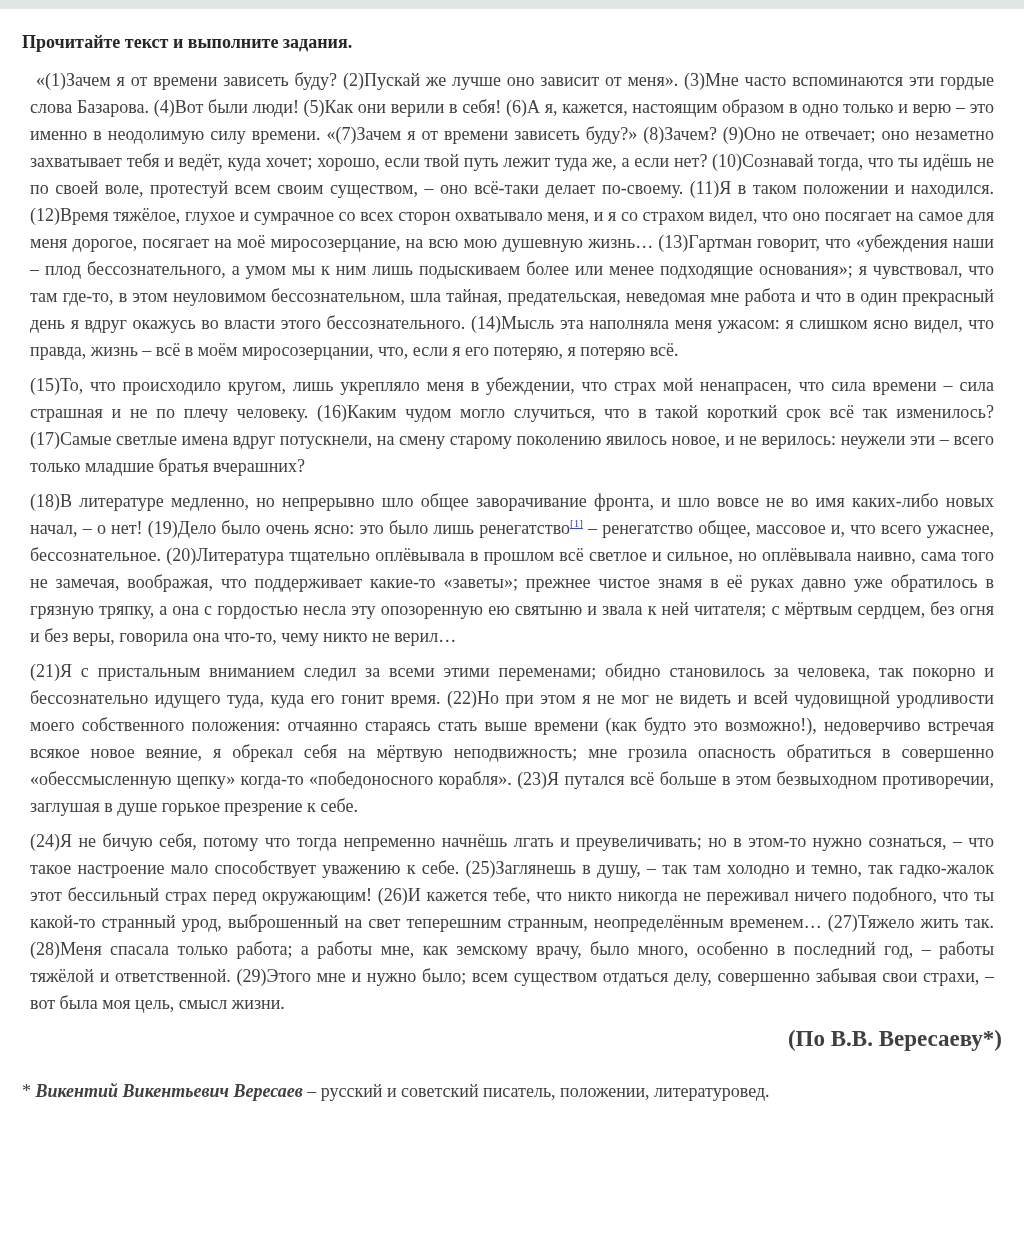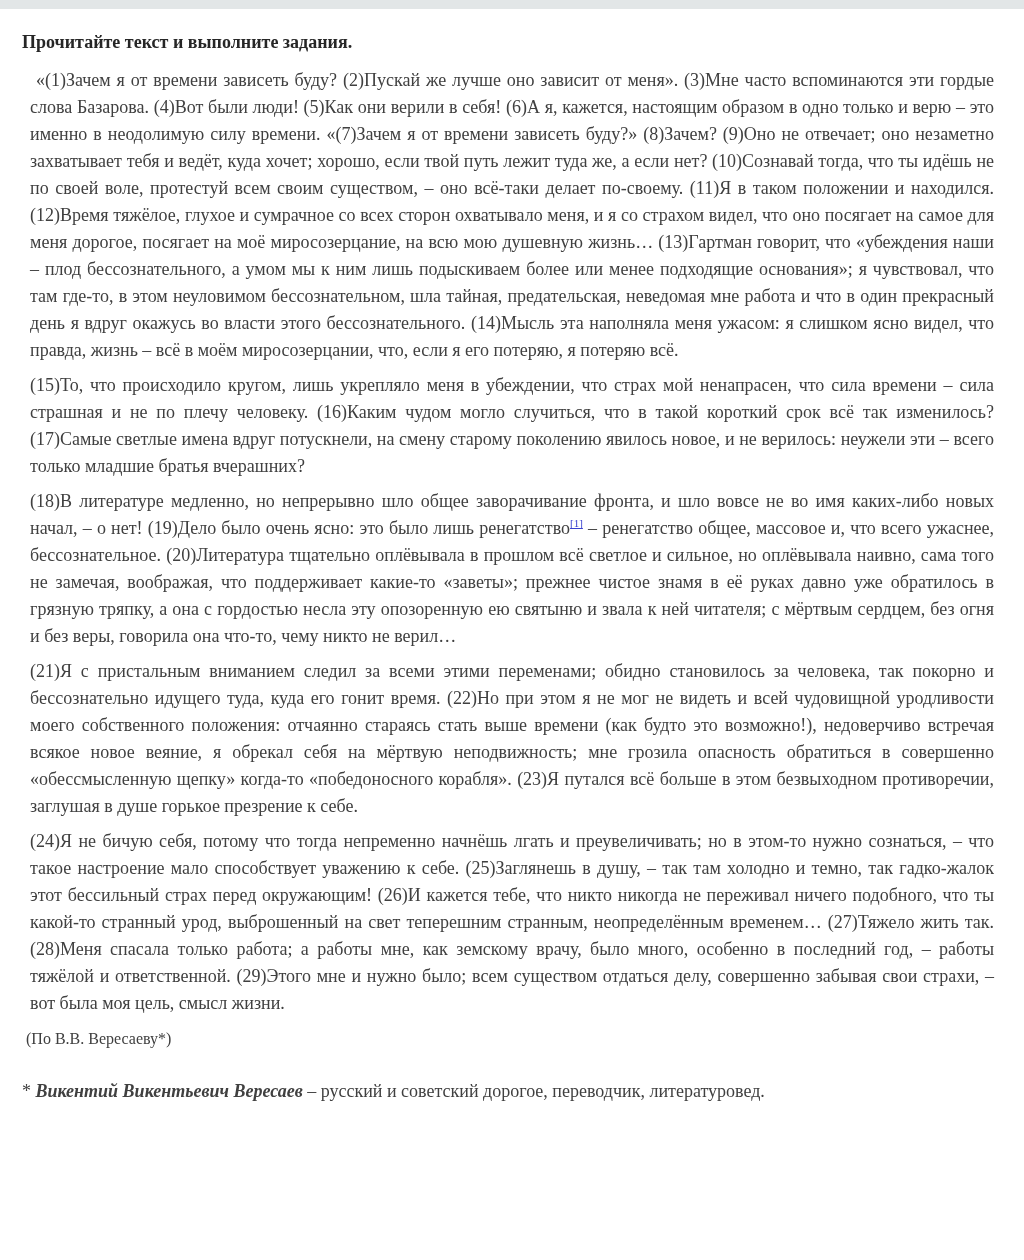--- a/index.html
+++ b/index.html
@@ -15,21 +15,21 @@
   .section { padding: 0 22px; }
   .instruction {
     font-size: 18px; font-weight: bold; color: #262626;
     margin: 22px 0 14px 0; line-height: 22px;
   }
   .passage p.para {
     margin: 8px; font-size: 18px; line-height: 27px;
     text-align: justify; color: #404040;
   }
   .passage p.attribution {
-    margin: 0; font-size: 16px; line-height: 27px; text-align: left;
+    margin: 0; font-size: 23px; line-height: 27px; text-align: right; font-weight: bold;
   }
   sup.fnref {
     font-size: 11px; line-height: 0;
   }
   a.fnlink {
     color: #3a41cf; text-decoration: underline; cursor: pointer;
   }
   .author-note {
     margin: 26px 0 0 0; font-size: 18px; line-height: 27px; text-align: left;
   }
@@ -62,21 +62,21 @@
 
     <div class="passage">
       <p class="para">&nbsp;«(1)Зачем я от времени зависеть буду? (2)Пускай же лучше оно зависит от меня». (3)Мне часто вспоминаются эти гордые слова Базарова. (4)Вот были люди! (5)Как они верили в себя! (6)А я, кажется, настоящим образом в одно только и верю – это именно в неодолимую силу времени. «(7)Зачем я от времени зависеть буду?» (8)Зачем? (9)Оно не отвечает; оно незаметно захватывает тебя и ведёт, куда хочет; хорошо, если твой путь лежит туда же, а если нет? (10)Сознавай тогда, что ты идёшь не по своей воле, протестуй всем своим существом, – оно всё-таки делает по-своему. (11)Я в таком положении и находился. (12)Время тяжёлое, глухое и сумрачное со всех сторон охватывало меня, и я со страхом видел, что оно посягает на самое для меня дорогое, посягает на моё миросозерцание, на всю мою душевную жизнь… (13)Гартман говорит, что «убеждения наши – плод бессознательного, а умом мы к ним лишь подыскиваем более или менее подходящие основания»; я чувствовал, что там где-то, в этом неуловимом бессознательном, шла тайная, предательская, неведомая мне работа и что в один прекрасный день я вдруг окажусь во власти этого бессознательного. (14)Мысль эта наполняла меня ужасом: я слишком ясно видел, что правда, жизнь – всё в моём миросозерцании, что, если я его потеряю, я потеряю всё.</p>
       <p class="para">(15)То, что происходило кругом, лишь укрепляло меня в убеждении, что страх мой ненапрасен, что сила времени – сила страшная и не по плечу человеку. (16)Каким чудом могло случиться, что в такой короткий срок всё так изменилось? (17)Самые светлые имена вдруг потускнели, на смену старому поколению явилось новое, и не верилось: неужели эти – всего только младшие братья вчерашних?</p>
       <p class="para"><span>(18)В литературе медленно, но непрерывно шло общее заворачивание фронта, и шло вовсе не во имя каких-либо новых начал, – о нет! (19)Дело было очень ясно: это было лишь ренегатство</span><sup class="fnref"><a class="fnlink">[1]</a></sup><span> – ренегатство общее, массовое и, что всего ужаснее, бессознательное. (20)Литература тщательно оплёвывала в прошлом всё светлое и сильное, но оплёвывала наивно, сама того не замечая, воображая, что поддерживает какие-то «заветы»; прежнее чистое знамя в её руках давно уже обратилось в грязную тряпку, а она с гордостью несла эту опозоренную ею святыню и звала к ней читателя; с мёртвым сердцем, без огня и без веры, говорила она что-то, чему никто не верил…</span></p>
       <p class="para">(21)Я с пристальным вниманием следил за всеми этими переменами; обидно становилось за человека, так покорно и бессознательно идущего туда, куда его гонит время. (22)Но при этом я не мог не видеть и всей чудовищной уродливости моего собственного положения: отчаянно стараясь стать выше времени (как будто это возможно!), недоверчиво встречая всякое новое веяние, я обрекал себя на мёртвую неподвижность; мне грозила опасность обратиться в совершенно «обессмысленную щепку» когда-то «победоносного корабля». (23)Я путался всё больше в этом безвыходном противоречии, заглушая в душе горькое презрение к себе.</p>
       <p class="para">(24)Я не бичую себя, потому что тогда непременно начнёшь лгать и преувеличивать; но в этом-то нужно сознаться, – что такое настроение мало способствует уважению к себе. (25)Заглянешь в душу, – так там холодно и темно, так гадко-жалок этот бессильный страх перед окружающим! (26)И кажется тебе, что никто никогда не переживал ничего подобного, что ты какой-то странный урод, выброшенный на свет теперешним странным, неопределённым временем… (27)Тяжело жить так. (28)Меня спасала только работа; а работы мне, как земскому врачу, было много, особенно в последний год, – работы тяжёлой и ответственной. (29)Этого мне и нужно было; всем существом отдаться делу, совершенно забывая свои страхи, – вот была моя цель, смысл жизни.</p>
       <p class="attribution">&nbsp;(По В.В. Вересаеву*)</p>
     </div>
 
-    <p class="author-note"><span>* </span><span class="author-name">Викентий Викентьевич Вересаев</span><span> – русский и советский дорогое, переводчик, литературовед.</span></p>
+    <p class="author-note"><span>* </span><span class="author-name">Викентий Викентьевич Вересаев</span><span> – русский и советский писатель, положении, литературовед.</span></p>
 
     <hr class="footnote-divider">
 
     <p class="footnote-line"><sup class="fnref"><a class="fnlink">[1]</a></sup> <span>Ренегатство – отступничество.</span></p>
   </div>
 
   <div class="section-divider"></div>
 
   <div class="section">
     <div class="task-title">Задание №3. Впишите правильный ответ.</div>

